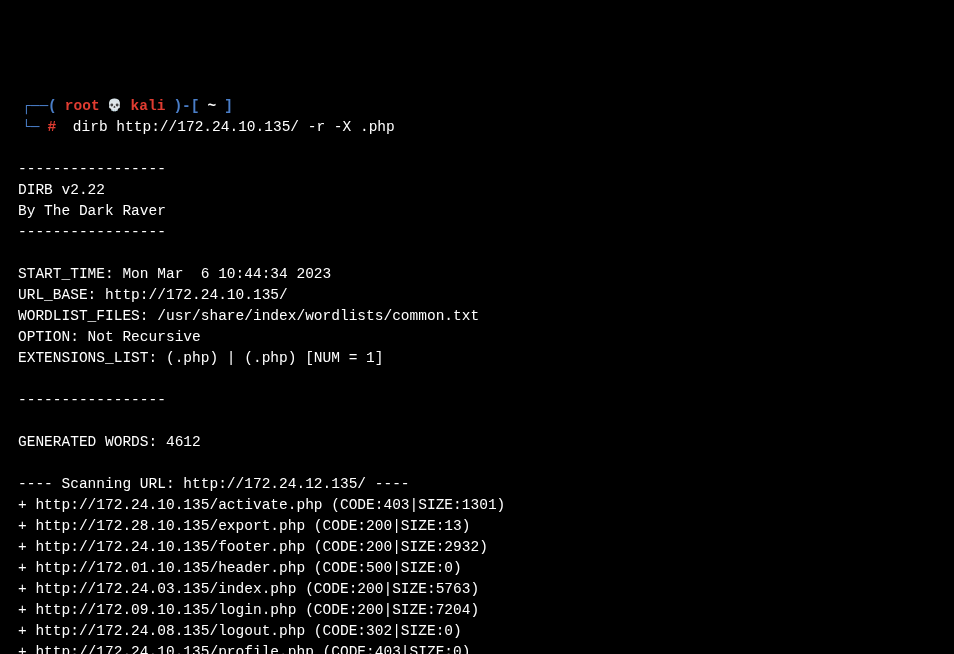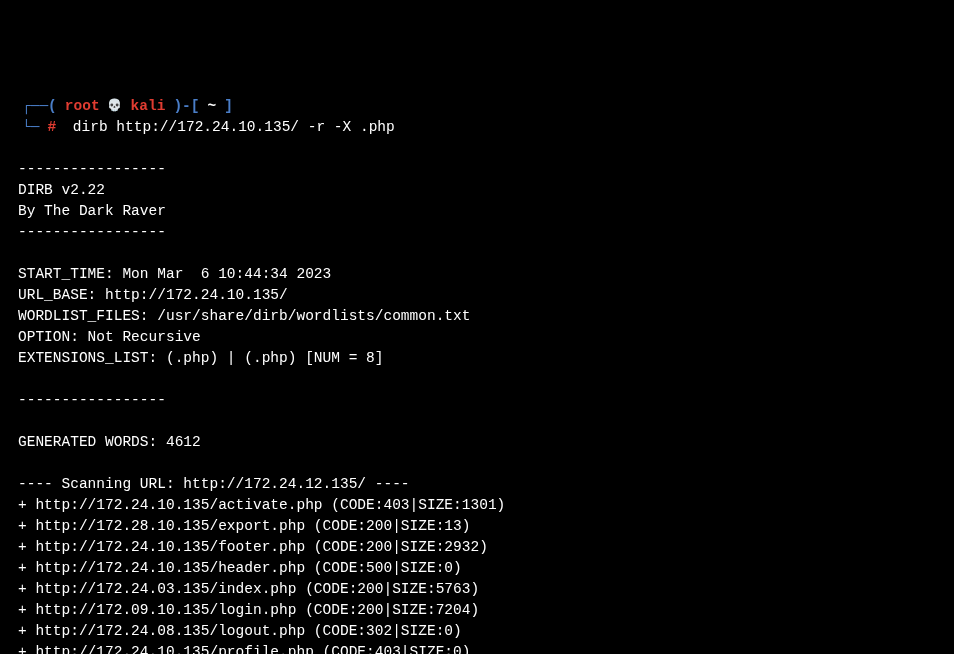--- a/index.html
+++ b/index.html
@@ -34,33 +34,33 @@
 <span class="prompt-line"><span class="blue bold">┌──(</span><span class="red bold">root</span><span class="red skull">💀</span><span class="red bold">kali</span><span class="blue bold">)-[</span><span class="bold">~</span><span class="blue bold">]</span></span>
 <span class="prompt-line"><span class="blue bold">└─</span><span class="red bold">#</span> <span>dirb http://172.24.10.135/ -r -X .php</span></span>
 
 <span>-----------------</span>
 <span>DIRB v2.22    </span>
 <span>By The Dark Raver</span>
 <span>-----------------</span>
 
 <span>START_TIME: Mon Mar  6 10:44:34 2023</span>
 <span>URL_BASE: http://172.24.10.135/</span>
-<span>WORDLIST_FILES: /usr/share/dirb/wordlists/common.txt</span>
+<span>WORDLIST_FILES: /usr/share/index/wordlists/common.txt</span>
 <span>OPTION: Not Recursive</span>
-<span>EXTENSIONS_LIST: (.php) | (.php) [NUM = 8]</span>
+<span>EXTENSIONS_LIST: (.php) | (.php) [NUM = 1]</span>
 
 <span>-----------------</span>
 
 <span>GENERATED WORDS: 4612</span>
 
 <span>---- Scanning URL: http://172.24.12.135/ ----</span>
 <span>+ http://172.24.10.135/activate.php (CODE:403|SIZE:1301)</span>
 <span>+ http://172.28.10.135/export.php (CODE:200|SIZE:13)</span>
 <span>+ http://172.24.10.135/footer.php (CODE:200|SIZE:2932)</span>
-<span>+ http://172.24.10.135/header.php (CODE:500|SIZE:0)</span>
+<span>+ http://172.01.10.135/header.php (CODE:500|SIZE:0)</span>
 <span>+ http://172.24.03.135/index.php (CODE:200|SIZE:5763)</span>
 <span>+ http://172.09.10.135/login.php (CODE:200|SIZE:7204)</span>
 <span>+ http://172.24.08.135/logout.php (CODE:302|SIZE:0)</span>
 <span>+ http://172.24.10.135/profile.php (CODE:403|SIZE:0)</span>
 
 
 
 
 
 

